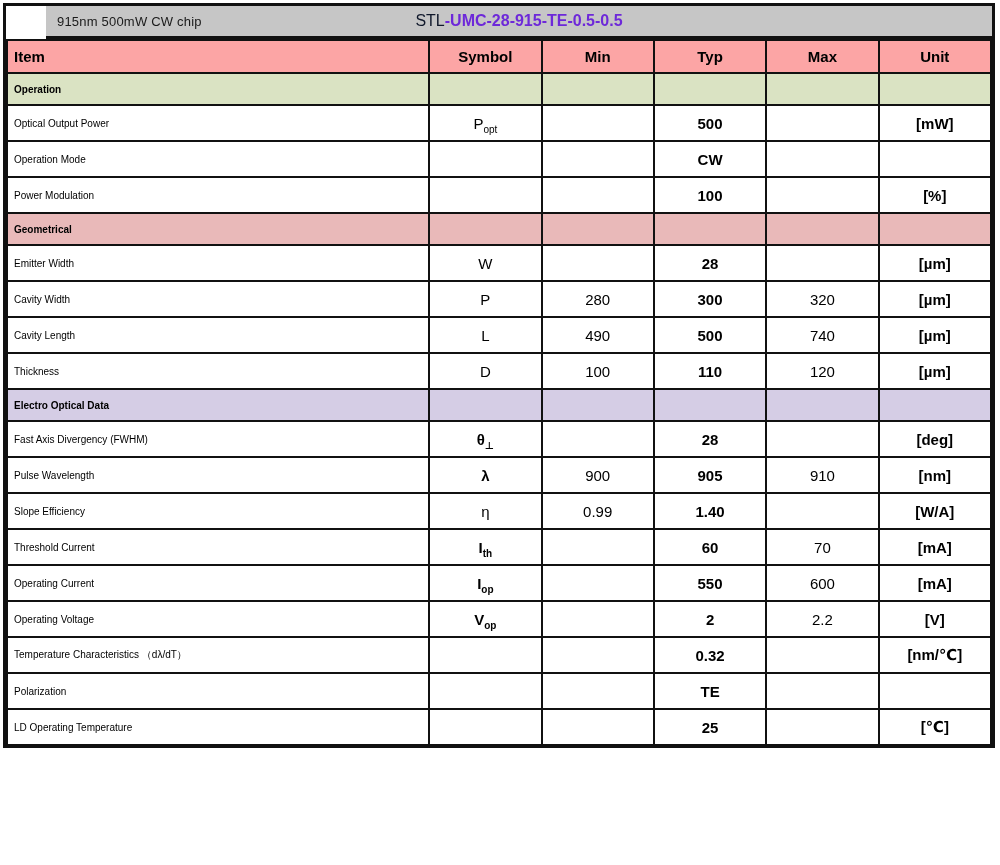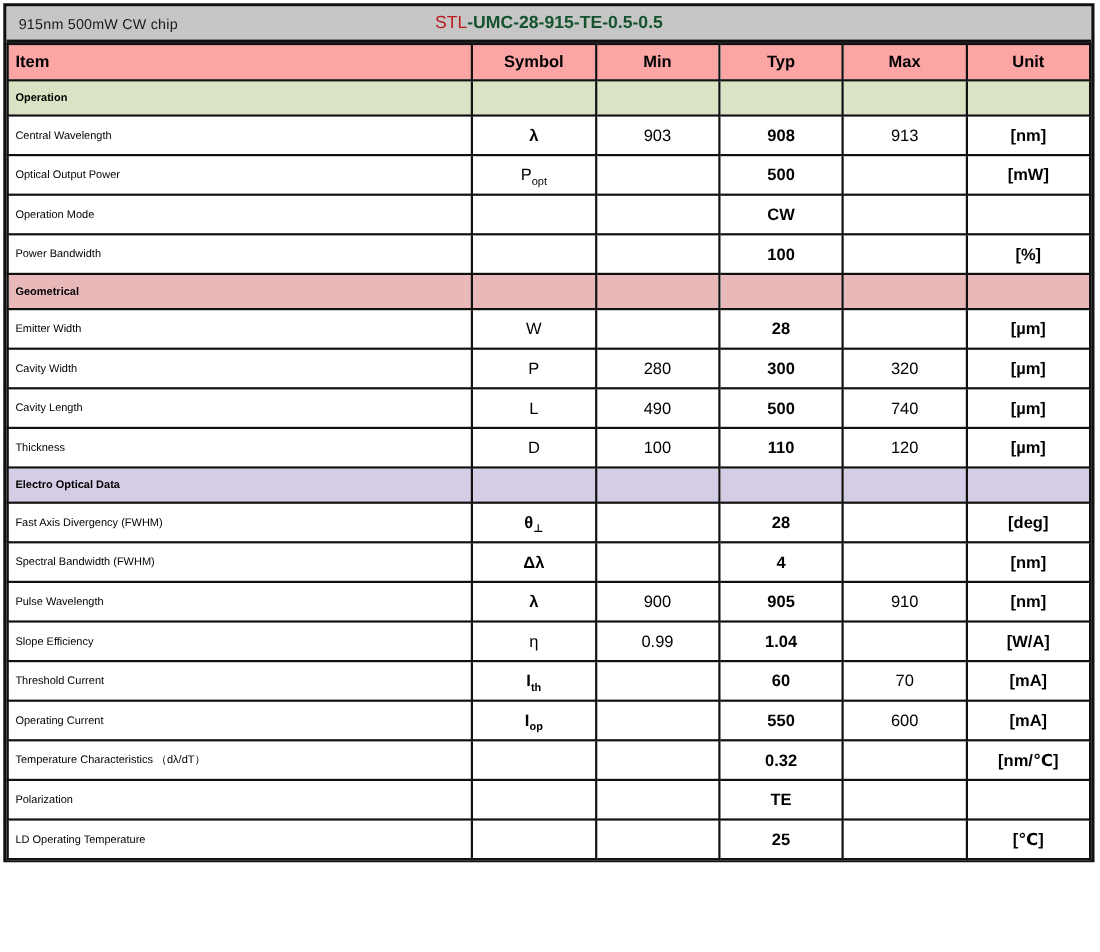--- a/index.html
+++ b/index.html
@@ -15,35 +15,36 @@
     border-bottom-width:2px;
   }
   
   .titlebar{
     position:relative;
     height:30px;
     background:#c6c6c6;
     border-bottom:3px solid #111;
     display:flex;
     align-items:center;
+    margin-left:40px;
   }
   .titlebar .left-label{
     position:absolute;
     left:11px;
     font-size:13px;
     color:#1a1a1a;
     letter-spacing:0.2px;
   }
   .titlebar .model{
     width:100%;
     text-align:center;
     font-size:16px;
   }
-  .titlebar .model .reg{font-weight:400;color:#b91c1c;}
-  .titlebar .model .bold{font-weight:700;color:#14532d;}
+  .titlebar .model .reg{font-weight:400;color:#0f172a;}
+  .titlebar .model .bold{font-weight:700;color:#6d28d9;}
 
   table{
     border-collapse:collapse;
     width:100%;
     table-layout:fixed;
   }
   col.c-item{width:42.9%;}
   col.c-sym{width:11.42%;}
   col.c-min{width:11.42%;}
   col.c-typ{width:11.42%;}
@@ -109,45 +110,37 @@
     <tbody id="spec-body">
         <tr class="section-row" style="background: rgb(218, 227, 195);">
           <td class="item-cell">Operation</td>
           <td class="symbol-cell"></td>
           <td class="min-cell"></td>
           <td class="typ-cell"></td>
           <td class="max-cell"></td>
           <td class="unit-cell"></td>
         </tr>
         <tr>
-          <td class="item-cell">Central Wavelength</td>
-          <td class="symbol-cell sym-bold"><span>λ</span></td>
-          <td class="min-cell">903</td>
-          <td class="typ-cell">908</td>
-          <td class="max-cell">913</td>
-          <td class="unit-cell">[nm]</td>
-        </tr>
-        <tr>
           <td class="item-cell">Optical Output Power</td>
           <td class="symbol-cell"><span>P</span><sub>opt</sub></td>
           <td class="min-cell"></td>
           <td class="typ-cell">500</td>
           <td class="max-cell"></td>
           <td class="unit-cell">[mW]</td>
         </tr>
         <tr>
           <td class="item-cell">Operation Mode</td>
           <td class="symbol-cell"><span></span></td>
           <td class="min-cell"></td>
           <td class="typ-cell">CW</td>
           <td class="max-cell"></td>
           <td class="unit-cell"></td>
         </tr>
         <tr>
-          <td class="item-cell">Power Bandwidth</td>
+          <td class="item-cell">Power Modulation</td>
           <td class="symbol-cell"><span></span></td>
           <td class="min-cell"></td>
           <td class="typ-cell">100</td>
           <td class="max-cell"></td>
           <td class="unit-cell">[%]</td>
         </tr>
         <tr class="section-row" style="background: rgb(233, 185, 185);">
           <td class="item-cell">Geometrical</td>
           <td class="symbol-cell"></td>
           <td class="min-cell"></td>
@@ -195,62 +188,62 @@
           <td class="max-cell"></td>
           <td class="unit-cell"></td>
         </tr>
         <tr>
           <td class="item-cell">Fast Axis Divergency (FWHM)</td>
           <td class="symbol-cell sym-bold"><span>θ</span><sub>⊥</sub></td>
           <td class="min-cell"></td>
           <td class="typ-cell">28</td>
           <td class="max-cell"></td>
           <td class="unit-cell">[deg]</td>
-        </tr>
-        <tr>
-          <td class="item-cell">Spectral Bandwidth (FWHM)</td>
-          <td class="symbol-cell sym-bold"><span>Δλ</span></td>
-          <td class="min-cell"></td>
-          <td class="typ-cell">4</td>
-          <td class="max-cell"></td>
-          <td class="unit-cell">[nm]</td>
         </tr>
         <tr>
           <td class="item-cell">Pulse Wavelength</td>
           <td class="symbol-cell sym-bold"><span>λ</span></td>
           <td class="min-cell">900</td>
           <td class="typ-cell">905</td>
           <td class="max-cell">910</td>
           <td class="unit-cell">[nm]</td>
         </tr>
         <tr>
           <td class="item-cell">Slope Efficiency</td>
           <td class="symbol-cell"><span>η</span></td>
           <td class="min-cell">0.99</td>
-          <td class="typ-cell">1.04</td>
+          <td class="typ-cell">1.40</td>
           <td class="max-cell"></td>
           <td class="unit-cell">[W/A]</td>
         </tr>
         <tr>
           <td class="item-cell">Threshold Current</td>
           <td class="symbol-cell sym-bold"><span>I</span><sub>th</sub></td>
           <td class="min-cell"></td>
           <td class="typ-cell">60</td>
           <td class="max-cell">70</td>
           <td class="unit-cell">[mA]</td>
         </tr>
         <tr>
           <td class="item-cell">Operating Current</td>
           <td class="symbol-cell sym-bold"><span>I</span><sub>op</sub></td>
           <td class="min-cell"></td>
           <td class="typ-cell">550</td>
           <td class="max-cell">600</td>
           <td class="unit-cell">[mA]</td>
         </tr>
         <tr>
+          <td class="item-cell">Operating Voltage</td>
+          <td class="symbol-cell sym-bold"><span>V</span><sub>op</sub></td>
+          <td class="min-cell"></td>
+          <td class="typ-cell">2</td>
+          <td class="max-cell">2.2</td>
+          <td class="unit-cell">[V]</td>
+        </tr>
+        <tr>
           <td class="item-cell">Temperature Characteristics （dλ/dT）</td>
           <td class="symbol-cell"><span></span></td>
           <td class="min-cell"></td>
           <td class="typ-cell">0.32</td>
           <td class="max-cell"></td>
           <td class="unit-cell">[nm/℃]</td>
         </tr>
         <tr>
           <td class="item-cell">Polarization</td>
           <td class="symbol-cell"><span></span></td>

